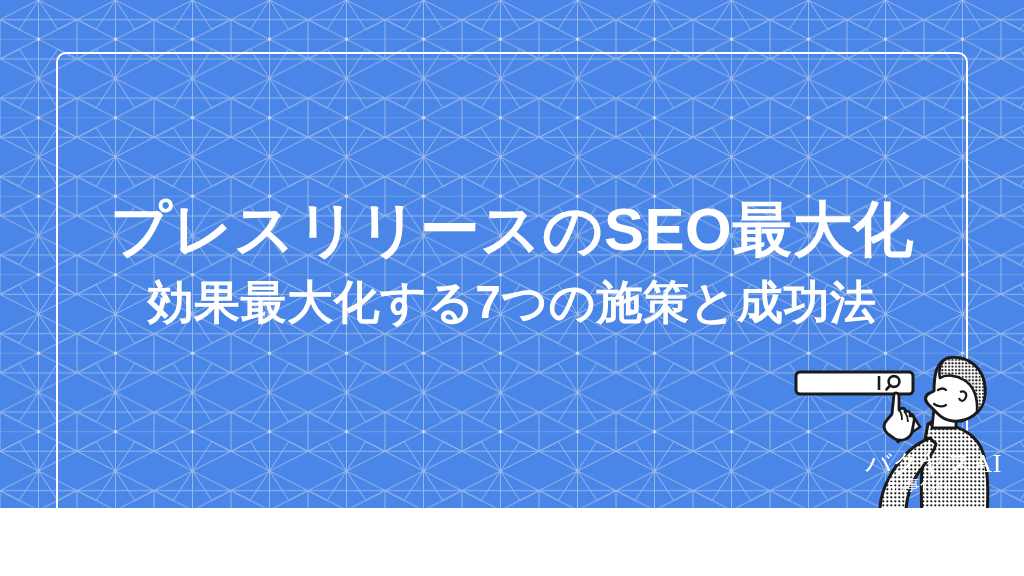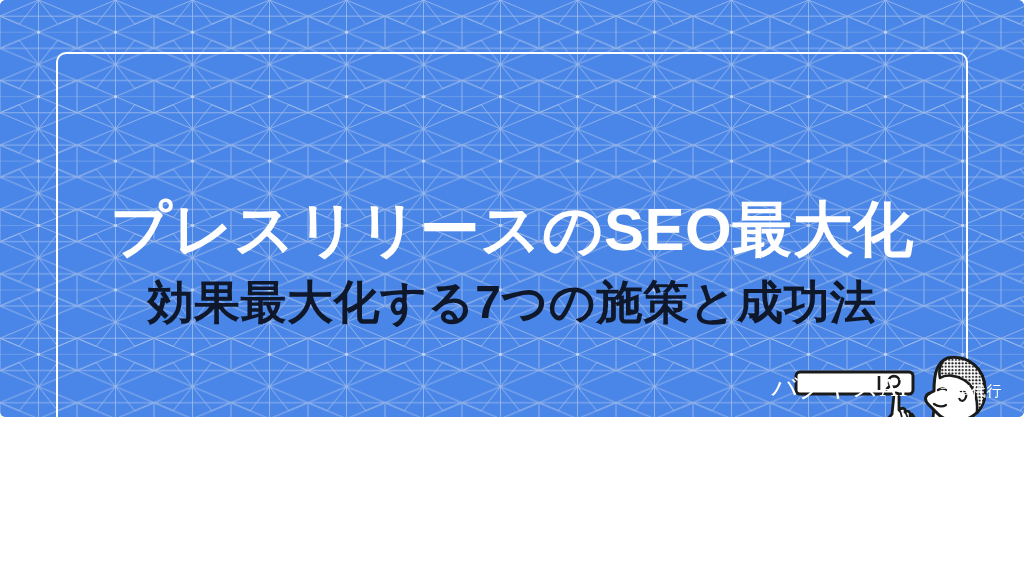--- a/index.html
+++ b/index.html
@@ -4,25 +4,24 @@
 <title>Press Release SEO Banner</title>
 <style>
   html, body {
     margin: 0;
     padding: 0;
     background: #ffffff;
   }
   #banner {
     position: relative;
     width: 1024px;
-    height: 417px;
+    height: 508px;
     overflow: hidden;
     background-color: #4a86e8;
     font-family: "Liberation Sans", "DejaVu Sans", sans-serif;
-    border-radius: 6px;
   }
   
   #pattern-layer {
     position: absolute;
     inset: 0;
     width: 100%;
     height: 100%;
     pointer-events: none;
   }
   
@@ -49,21 +48,21 @@
     color: #ffffff;
     font-size: 60px;
     font-weight: 700;
     line-height: 1.12;
     letter-spacing: 0.5px;
     white-space: nowrap;
   }
   #sub-title {
     margin: 0;
     margin-top: 14px;
-    color: #0f172a;
+    color: #ffffff;
     font-size: 46px;
     font-weight: 700;
     line-height: 1.12;
     letter-spacing: 0.5px;
     white-space: nowrap;
   }
   
   #illustration {
     position: absolute;
     left: 778px;
@@ -71,22 +70,23 @@
     width: 224px;
     height: 168px;
   }
   
   #brand-logo {
     position: absolute;
     right: 22px;
     bottom: 16px;
     display: flex;
     align-items: baseline;
-    gap: 8px;
+    gap: 0;
     color: #ffffff;
+    flex-direction: column;
   }
   #brand-name {
     font-family: "Liberation Serif", "DejaVu Serif", serif;
     font-size: 26px;
     font-weight: 400;
     letter-spacing: 0.5px;
     line-height: 1;
   }
   #brand-tagline {
     font-family: "Liberation Sans", "DejaVu Sans", sans-serif;

